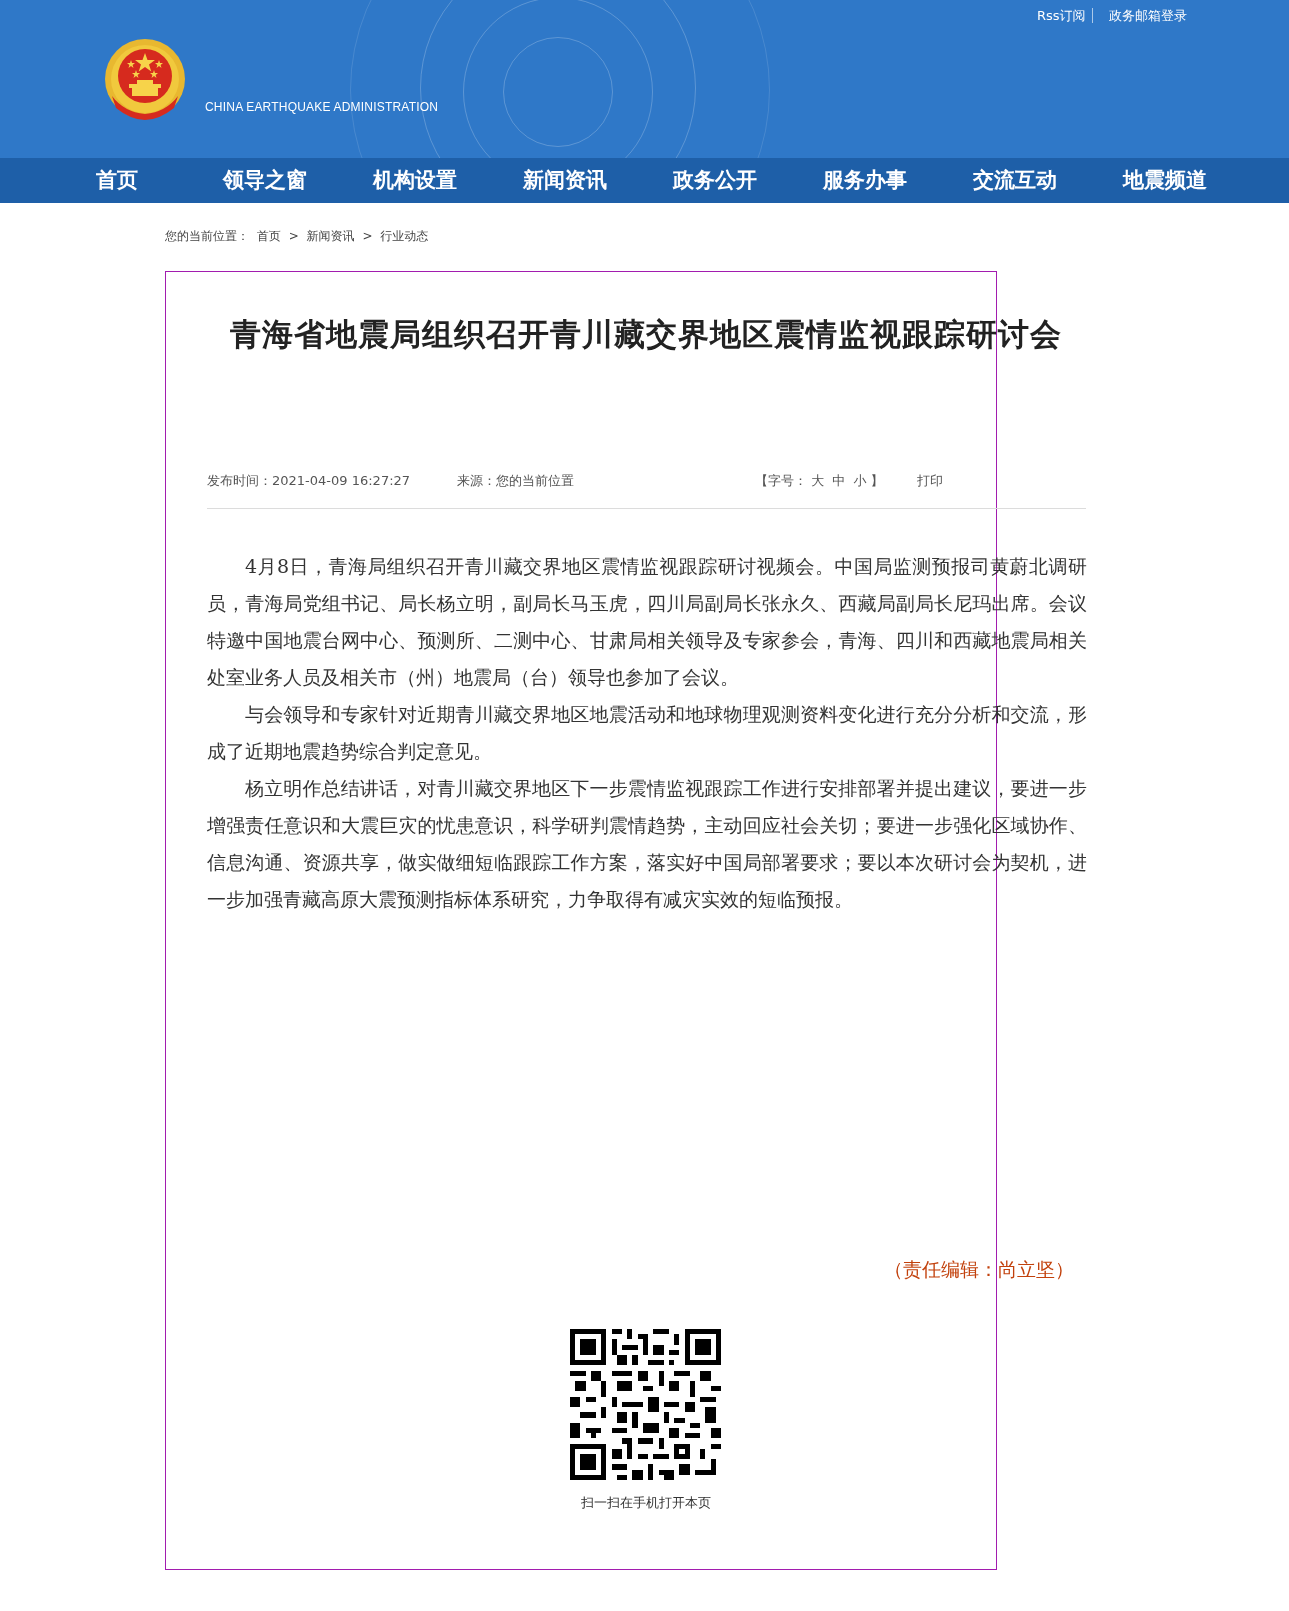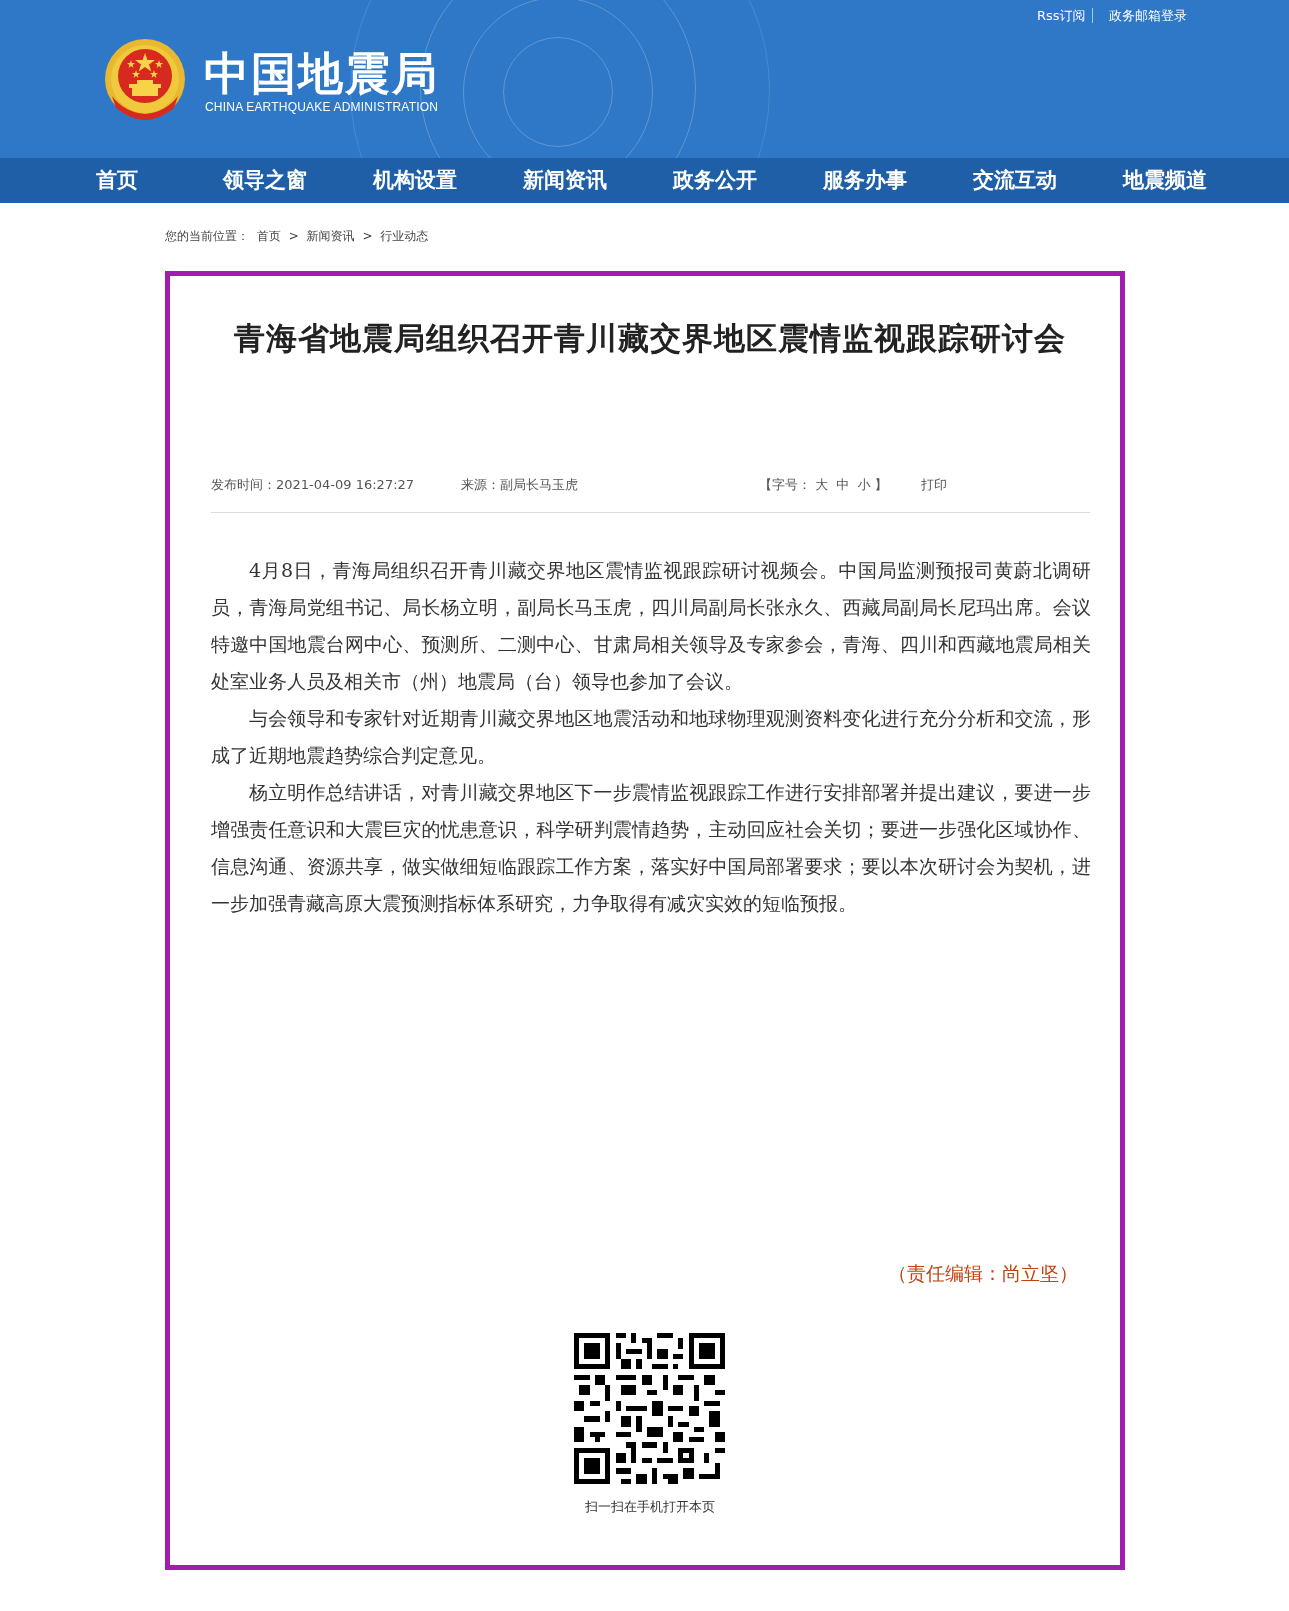--- a/index.html
+++ b/index.html
@@ -20,21 +20,21 @@
   
   .nav { position: absolute; left: 0; top: 158px; width: 1289px; height: 45px; background: #1e5fa8; }
   .nav-item { position: absolute; top: 0; height: 45px; line-height: 45px; font-size: 21px; font-weight: bold; color: #fff; cursor: pointer; white-space: nowrap; }
 
   
   .breadcrumb { position: absolute; left: 165px; top: 228px; font-size: 12px; color: #444; white-space: nowrap; }
   .breadcrumb span { margin-right: 4px; }
   .breadcrumb .crumb { cursor: pointer; color: #444; }
 
   
-  .article { position: absolute; left: 165px; top: 271px; width: 960px; height: 1299px; border: 5px solid #a21caf; background: #fff; }
+  .article { position: absolute; left: 165px; top: 271px; width: 832px; height: 1299px; border: 1px solid #a21caf; background: #fff; }
   .title { position: absolute; left: 40px; top: 34px; width: 880px; text-align: center; font-family: "DejaVu Serif", "Liberation Serif", serif; font-size: 31px; line-height: 56px; color: #222; letter-spacing: 1px; }
 
   .meta { position: absolute; left: 41px; top: 200px; width: 880px; height: 18px; font-size: 13px; color: #555; }
   .meta span { position: absolute; top: 0; white-space: nowrap; }
   .meta .fs { cursor: pointer; }
   .meta-rule { position: absolute; left: 41px; top: 236px; width: 879px; height: 1px; background: #dcdcdc; }
 
   .content { position: absolute; left: 41px; top: 276px; width: 880px; font-family: "DejaVu Serif", "Liberation Serif", serif; font-size: 19px; line-height: 37px; color: #333; text-align: justify; }
   .content p { text-indent: 2em; }
 
@@ -65,21 +65,20 @@
     <polygon points="41,15 43.5,22 51,22 45,26.5 47.3,33.5 41,29 34.7,33.5 37,26.5 31,22 38.5,22" fill="#f7d34a"></polygon>
     <polygon points="27,22 28,25 31,25 28.6,27 29.5,30 27,28 24.5,30 25.4,27 23,25 26,25" fill="#f7d34a"></polygon>
     <polygon points="55,22 56,25 59,25 56.6,27 57.5,30 55,28 52.5,30 53.4,27 51,25 54,25" fill="#f7d34a"></polygon>
     <polygon points="32,32 33,35 36,35 33.6,37 34.5,40 32,38 29.5,40 30.4,37 28,35 31,35" fill="#f7d34a"></polygon>
     <polygon points="50,32 51,35 54,35 51.6,37 52.5,40 50,38 47.5,40 48.4,37 46,35 49,35" fill="#f7d34a"></polygon>
     <rect x="25" y="46" width="32" height="4" fill="#f7d34a"></rect>
     <rect x="28" y="50" width="26" height="8" fill="#f7d34a"></rect>
     <rect x="33" y="42" width="16" height="4" fill="#f7d34a"></rect>
     <path d="M8,58 Q20,74 41,76 Q62,74 74,58 L70,70 Q55,82 41,82 Q27,82 12,70 Z" fill="#d62a1e"></path>
   </svg>
-  <div class="logo-cn">中国地震局</div>
   <div class="logo-en">CHINA EARTHQUAKE ADMINISTRATION</div>
 </div>
 
 <div class="nav">
   <div class="nav-item" style="left:96px;">首页</div>
   <div class="nav-item" style="left:223px;">领导之窗</div>
   <div class="nav-item" style="left:373px;">机构设置</div>
   <div class="nav-item" style="left:523px;">新闻资讯</div>
   <div class="nav-item" style="left:673px;">政务公开</div>
   <div class="nav-item" style="left:823px;">服务办事</div>
@@ -94,21 +93,21 @@
   <span class="crumb">新闻资讯</span>
   <span>&gt;</span>
   <span class="crumb">行业动态</span>
 </div>
 
 <div class="article">
   <h1 class="title">青海省地震局组织召开青川藏交界地区震情监视跟踪研讨会</h1>
 
   <div class="meta">
     <span style="left:0;">发布时间：2021-04-09 16:27:27</span>
-    <span style="left:250px;">来源：副局长马玉虎</span>
+    <span style="left:250px;">来源：您的当前位置</span>
     <span style="left:548px;">
       <span style="position:static;">【字号：</span>
       <span class="fs" style="position:static;margin-right:4px;">大</span>
       <span class="fs" style="position:static;margin-right:4px;">中</span>
       <span class="fs" style="position:static;">小</span>
       <span style="position:static;">】</span>
     </span>
     <span class="fs" style="left:710px;">打印</span>
   </div>
   <div class="meta-rule"></div>

